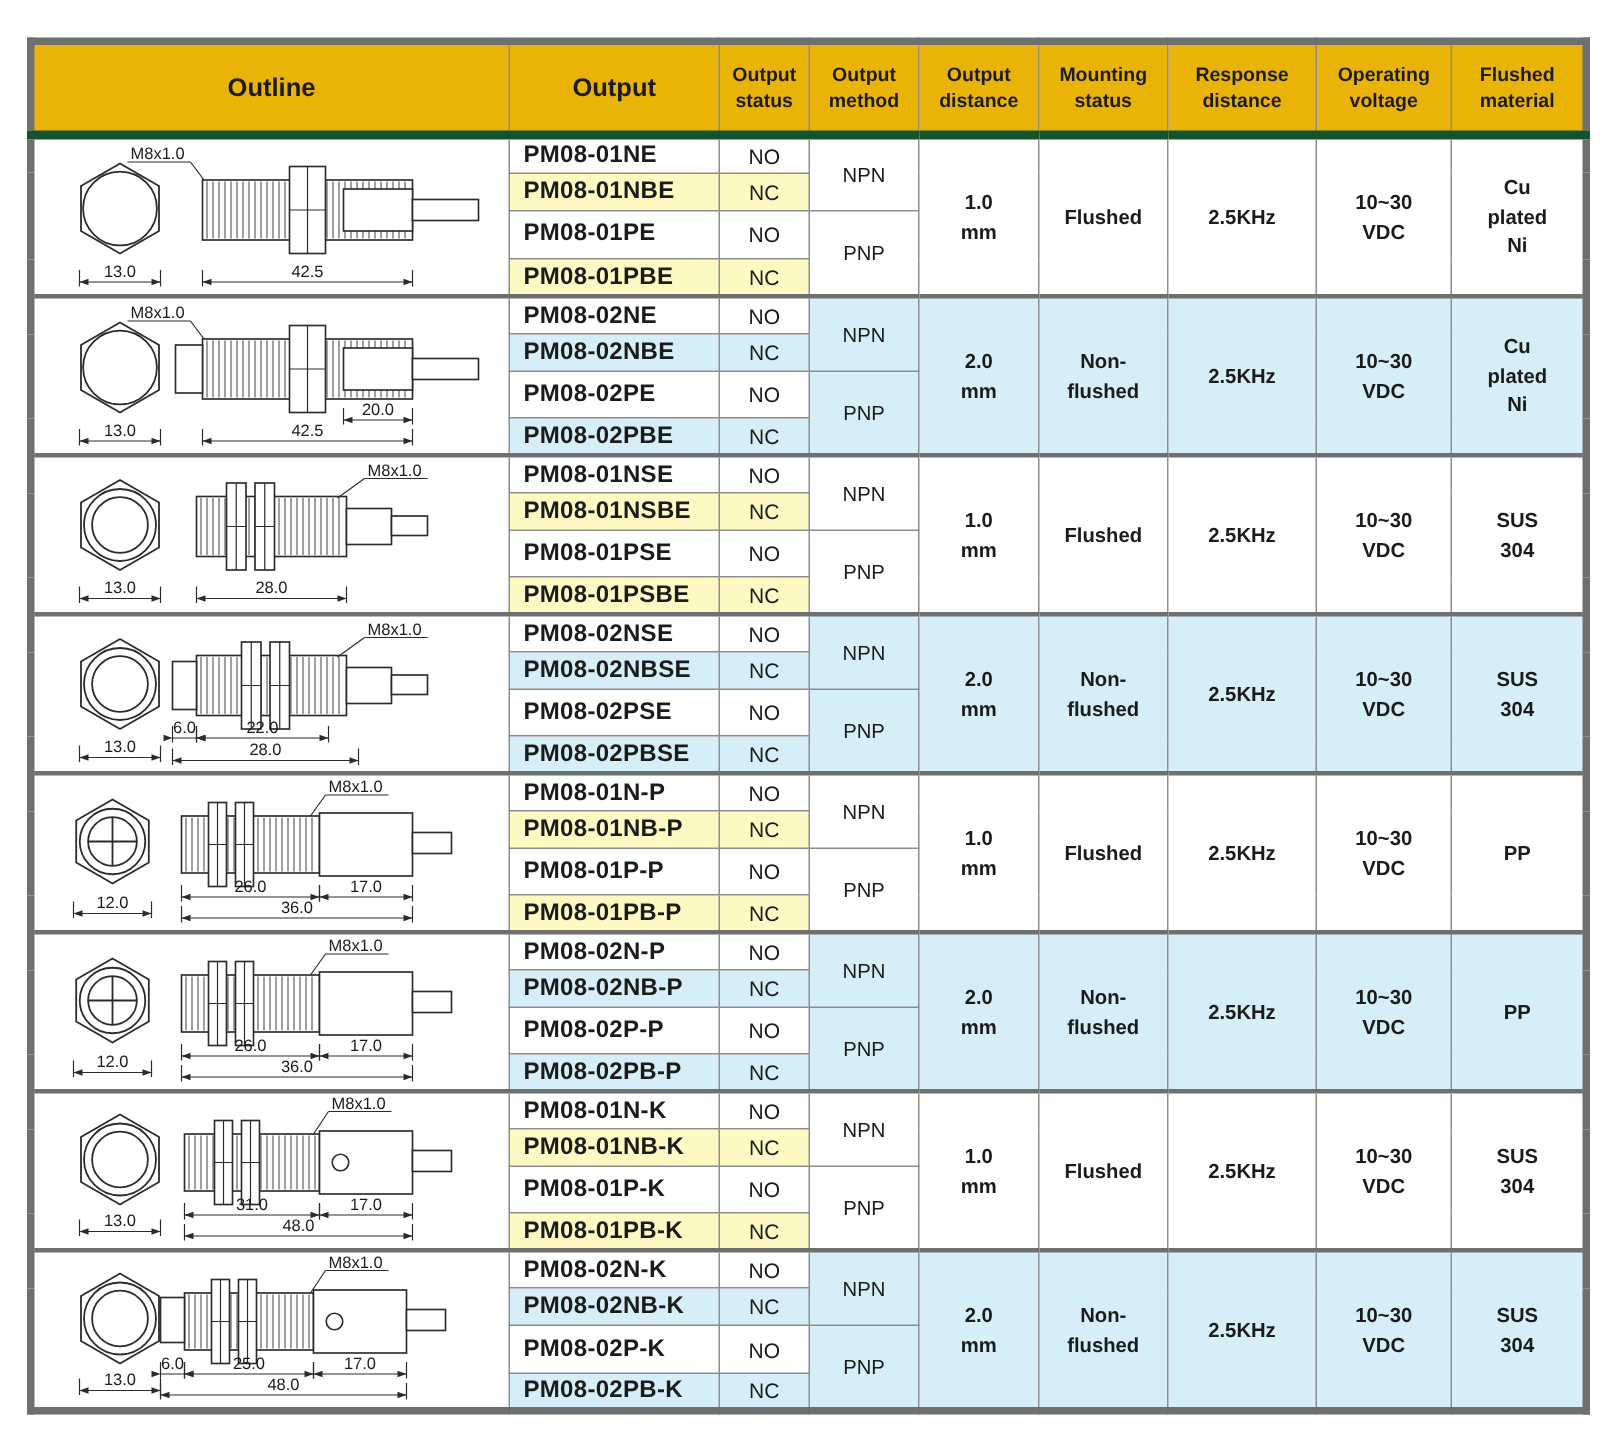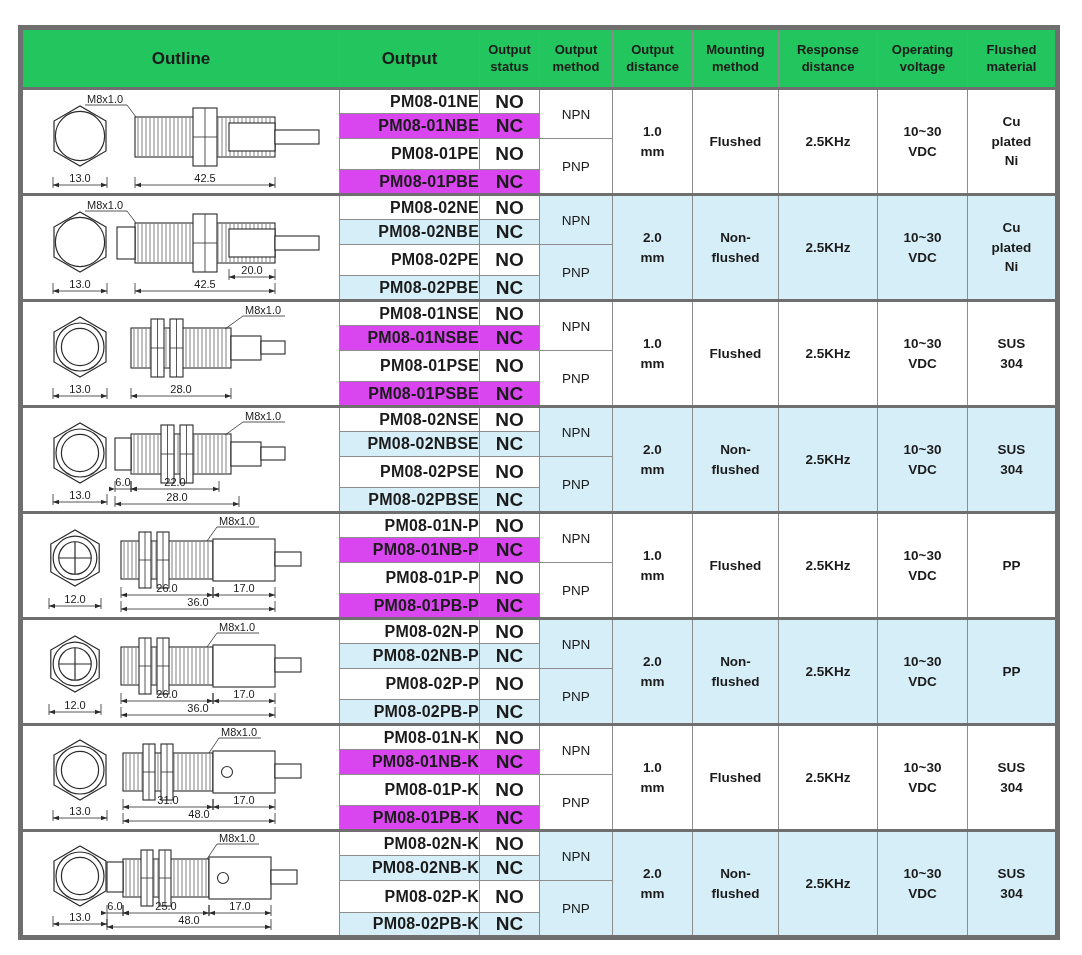--- a/index.html
+++ b/index.html
@@ -1,29 +1,29 @@
 <!DOCTYPE html>
 <html><head>
 <meta charset="utf-8">
 <style>
   html,body{margin:0;padding:0;background:#ffffff;}
   body{width:1082px;height:955px;font-family:"Liberation Sans",sans-serif;color:#1b1b1b;}
   .page{padding:25px 0 0 18px;}
   table.spec{border-collapse:collapse;table-layout:fixed;border:5px solid #6f6f6f;background:#fff;}
   th,td{border:1px solid #8d8d8d;padding:0;margin:0;text-align:center;vertical-align:middle;color:#1b1b1b;}
-  thead th{background:#22c55e;height:57px;font-weight:bold;font-size:13px;line-height:1.25;white-space:pre-line;border-bottom:2px solid #14532d;}
+  thead th{background:#eab308;height:57px;font-weight:bold;font-size:13px;line-height:1.25;white-space:pre-line;border-bottom:6px solid #14532d;}
   thead th.big{font-size:17px;}
   tbody tr{height:25px;}
   tr.group-start td{border-top:3px solid #6f6f6f;}
-  td.model-cell{text-align:right;padding-left:9px;font-weight:bold;font-size:16px;letter-spacing:.2px;}
-  td.status-cell{font-weight:bold;font-size:19px;}
+  td.model-cell{text-align:left;padding-left:9px;font-weight:bold;font-size:16px;letter-spacing:.2px;}
+  td.status-cell{font-weight:normal;font-size:14px;}
   td.method-cell{font-weight:normal;font-size:13.5px;}
   td.spec-cell{font-weight:bold;font-size:13.5px;white-space:pre-line;line-height:1.45;}
   .bg-blue{background:#d6eef8;}
-  .bg-gray{background:#d946ef;}
+  .bg-gray{background:#fef9c3;}
   td.outline-cell{background:#fff;}
   svg.outline{display:block;margin:0 auto;}
   svg text{font-family:"Liberation Sans",sans-serif;fill:#1b1b1b;}
 </style>
 </head>
 <body>
 
 <div class="page">
   <table class="spec">
     <colgroup>
@@ -41,21 +41,21 @@
       <tr>
         <th class="big">Outline</th>
         <th class="big">Output</th>
         <th>Output
 status</th>
         <th>Output
 method</th>
         <th>Output
 distance</th>
         <th>Mounting
-method</th>
+status</th>
         <th>Response
 distance</th>
         <th>Operating
 voltage</th>
         <th>Flushed
 material</th>
       </tr>
     </thead>
     <tbody id="tb">
         <tr class="group-start">

